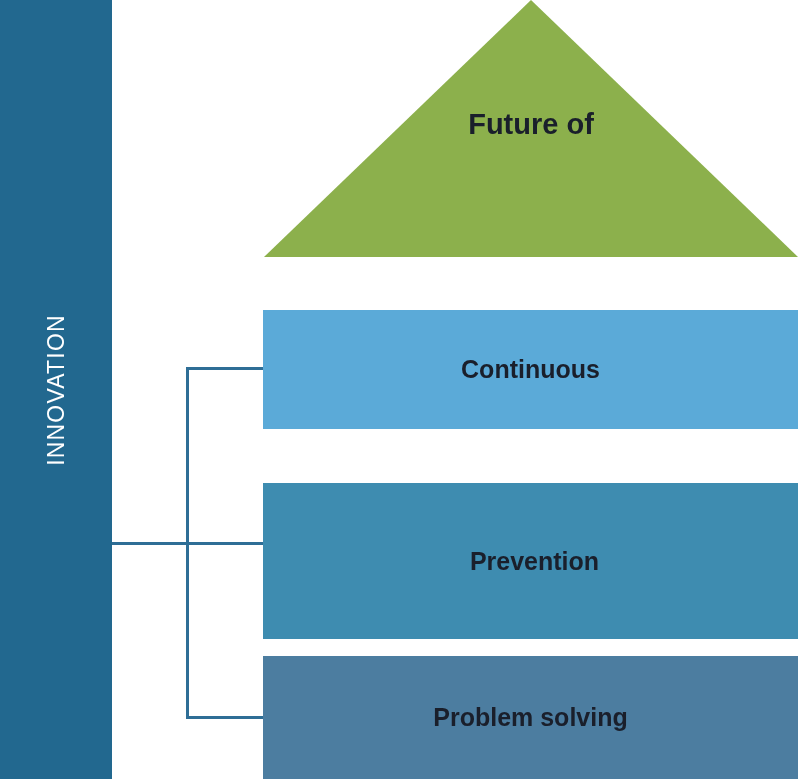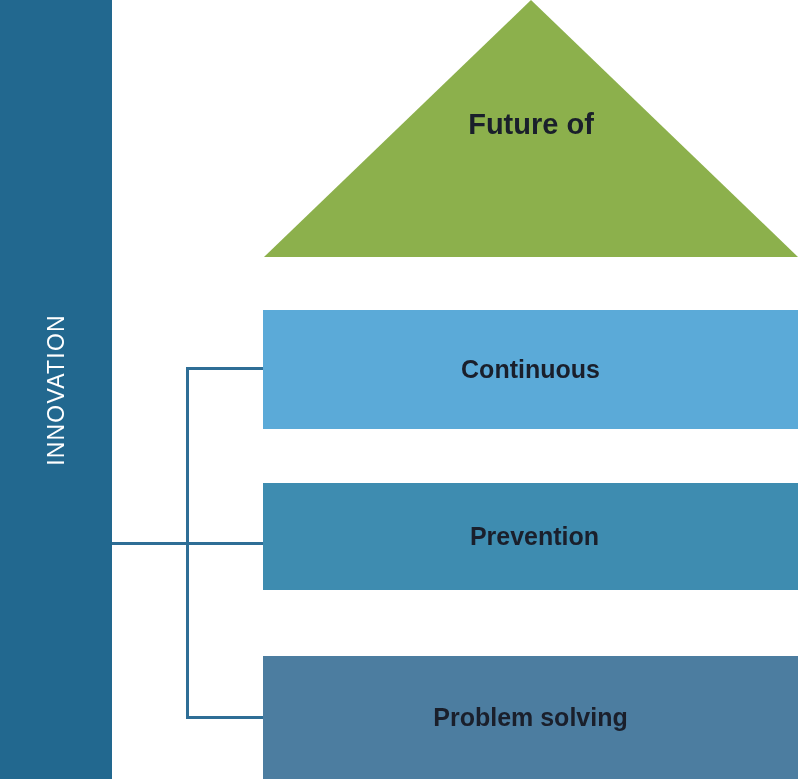--- a/index.html
+++ b/index.html
@@ -94,21 +94,21 @@
     text-align: center;
     color: #1a1f2b;
     font-size: 25px;
     font-weight: bold;
     line-height: 33px;
     font-family: "Liberation Sans", sans-serif;
   }
   .level-text span { display: block; }
 
   #box-0 { top: 310px; height: 119px; background: #5baad8; }
-  #box-1 { top: 483px; height: 107px; background: #3e8cb0; padding-left: 8px; }
+  #box-1 { top: 483px; height: 156px; background: #3e8cb0; padding-left: 8px; }
   #box-2 { top: 656px; height: 123px; background: #4c7da0; }
 </style>
 </head>
 <body>
 
 <div id="canvas" style="background: rgb(255, 255, 255);">
 
   <div class="sidebar" style="background: rgb(34, 104, 143);">
     <div class="sidebar-label" style="color: rgb(255, 255, 255);">INNOVATION</div>
   </div>

